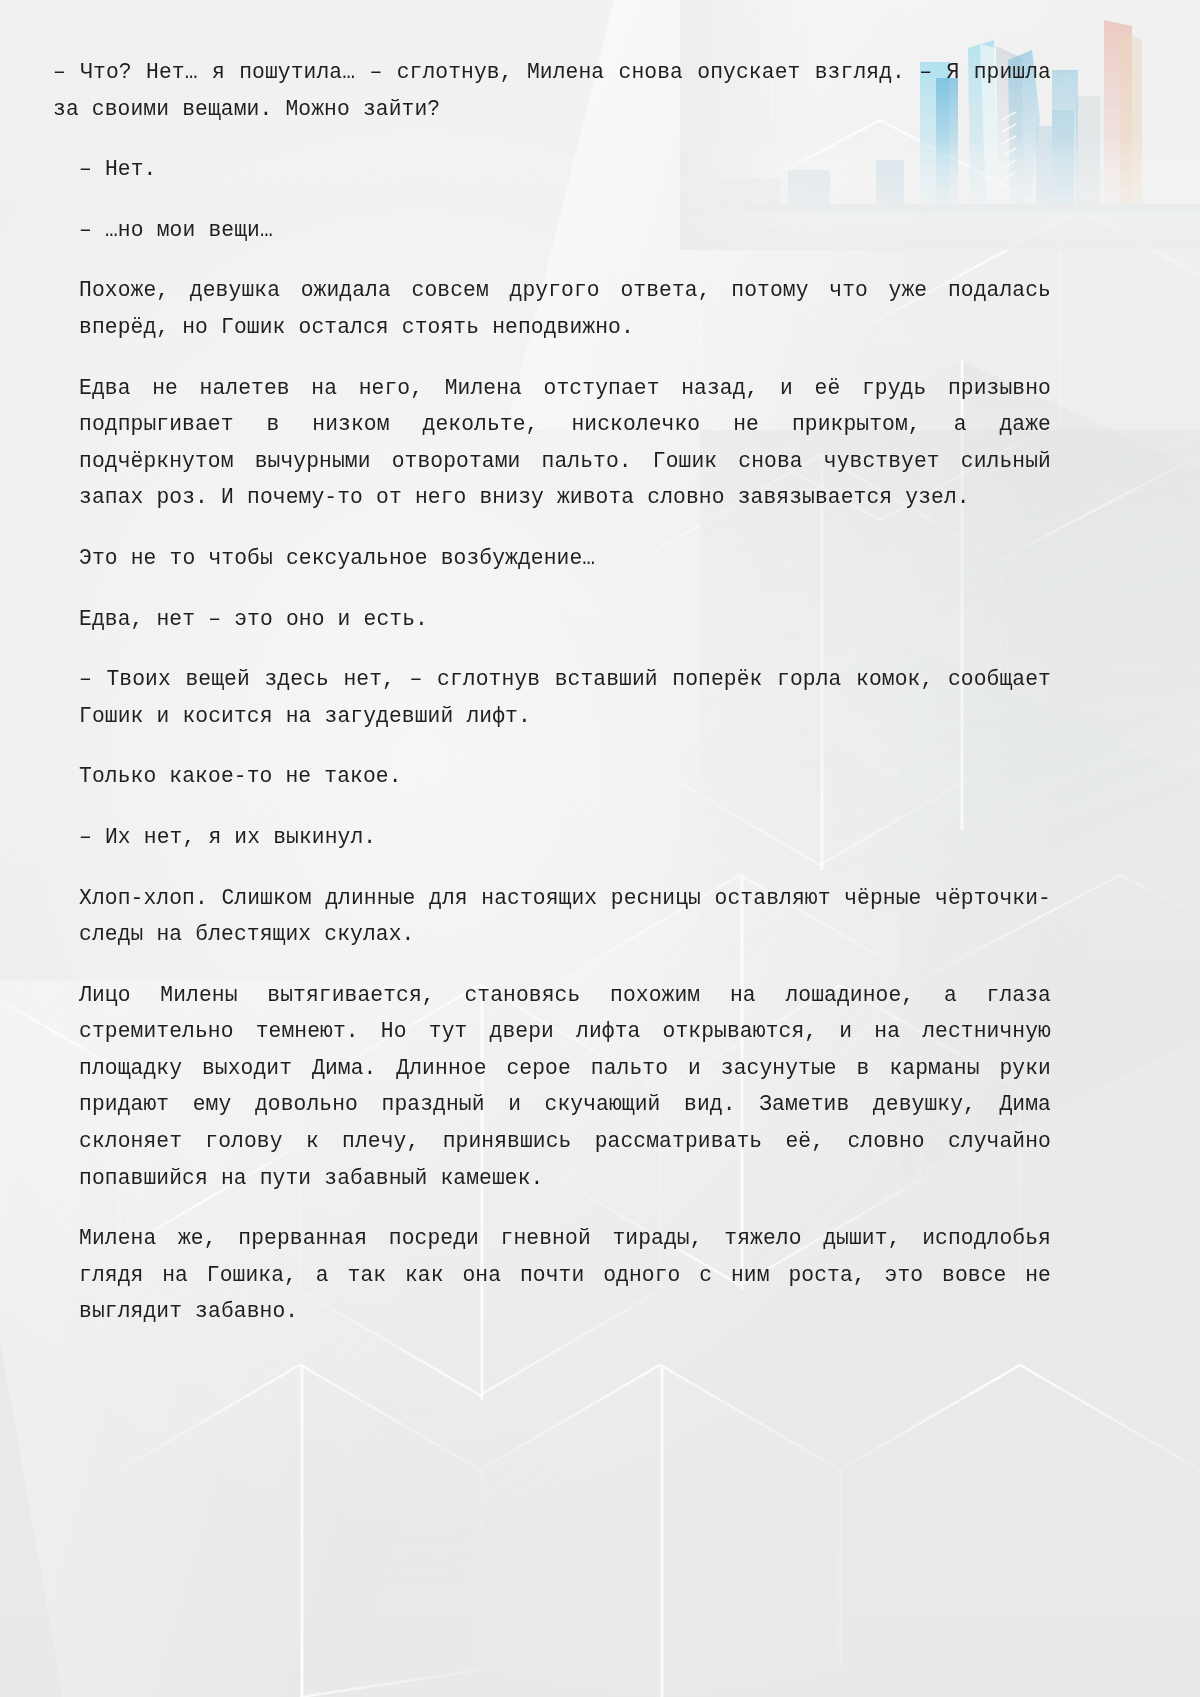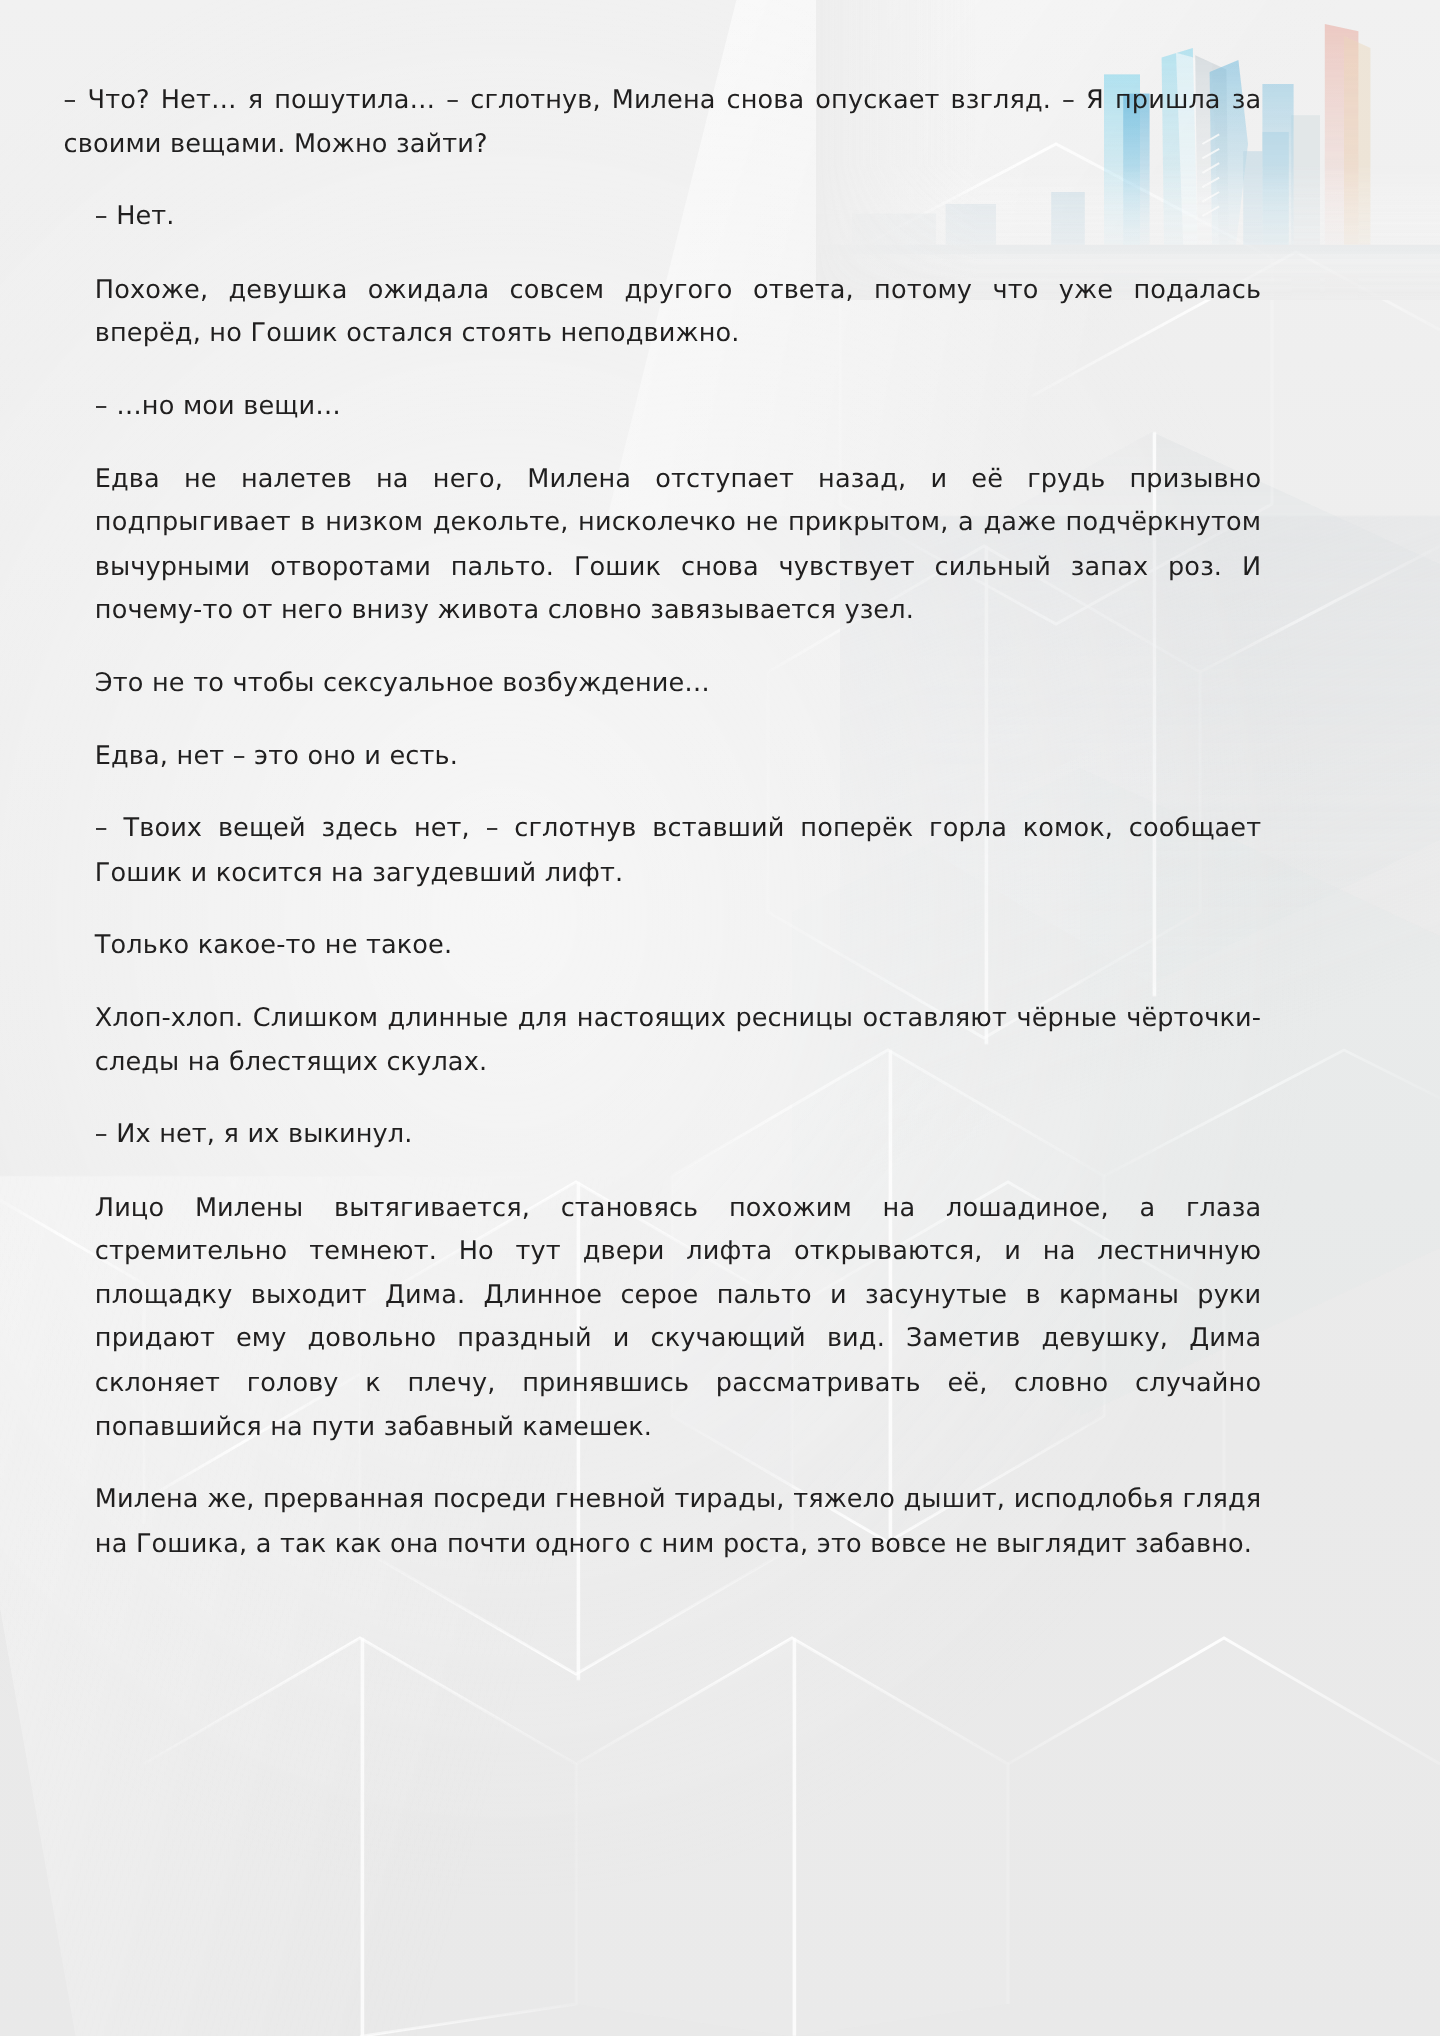--- a/index.html
+++ b/index.html
@@ -59,23 +59,24 @@
     width: 520px;
     height: 250px;
     opacity: 0.9;
   }
   .skyline svg { display: block; }
 
   
   .content {
     position: absolute;
     left: 53px;
-    top: 66px;
+    top: 54px;
     width: 998px;
     z-index: 5;
+    font-family: Liberation Mono, monospace;
   }
   .para {
     margin: 0 0 1px 0;
     font-size: 21.3px;
     line-height: 36.6px;
     color: #201f1f;
     text-align: justify;
     text-justify: inter-word;
     letter-spacing: 0.1px;
     word-spacing: 0.2px;
@@ -235,26 +236,26 @@
 
         <rect x="0" y="0" width="520" height="250" fill="url(#fadeMask)"></rect>
         <rect x="0" y="0" width="300" height="250" fill="url(#fadeLeft)"></rect>
       </svg>
     </div>
   </div>
 
   <div class="content">
     <p class="para">– Что? Нет… я пошутила… – сглотнув, Милена снова опускает взгляд. – Я пришла за своими вещами. Можно зайти?</p>
     <p class="para last-line-natural">– Нет.</p>
+    <p class="para last-line-natural">– …но мои вещи…</p>
     <p class="para">Похоже, девушка ожидала совсем другого ответа, потому что уже подалась вперёд, но Гошик остался стоять неподвижно.</p>
-    <p class="para last-line-natural">– …но мои вещи…</p>
     <p class="para">Едва не налетев на него, Милена отступает назад, и её грудь призывно подпрыгивает в низком декольте, нисколечко не прикрытом, а даже подчёркнутом вычурными отворотами пальто. Гошик снова чувствует сильный запах роз. И почему-то от него внизу живота словно завязывается узел.</p>
     <p class="para last-line-natural">Это не то чтобы сексуальное возбуждение…</p>
     <p class="para last-line-natural">Едва, нет – это оно и есть.</p>
     <p class="para">– Твоих вещей здесь нет, – сглотнув вставший поперёк горла комок, сообщает Гошик и косится на загудевший лифт.</p>
     <p class="para last-line-natural">Только какое-то не такое.</p>
+    <p class="para last-line-natural">– Их нет, я их выкинул.</p>
     <p class="para">Хлоп-хлоп. Слишком длинные для настоящих ресницы оставляют чёрные чёрточки-следы на блестящих скулах.</p>
-    <p class="para last-line-natural">– Их нет, я их выкинул.</p>
     <p class="para">Лицо Милены вытягивается, становясь похожим на лошадиное, а глаза стремительно темнеют. Но тут двери лифта открываются, и на лестничную площадку выходит Дима. Длинное серое пальто и засунутые в карманы руки придают ему довольно праздный и скучающий вид. Заметив девушку, Дима склоняет голову к плечу, принявшись рассматривать её, словно случайно попавшийся на пути забавный камешек.</p>
     <p class="para">Милена же, прерванная посреди гневной тирады, тяжело дышит, исподлобья глядя на Гошика, а так как она почти одного с ним роста, это вовсе не выглядит забавно.</p>
   </div>
 
 </div>
 
 </body></html>

